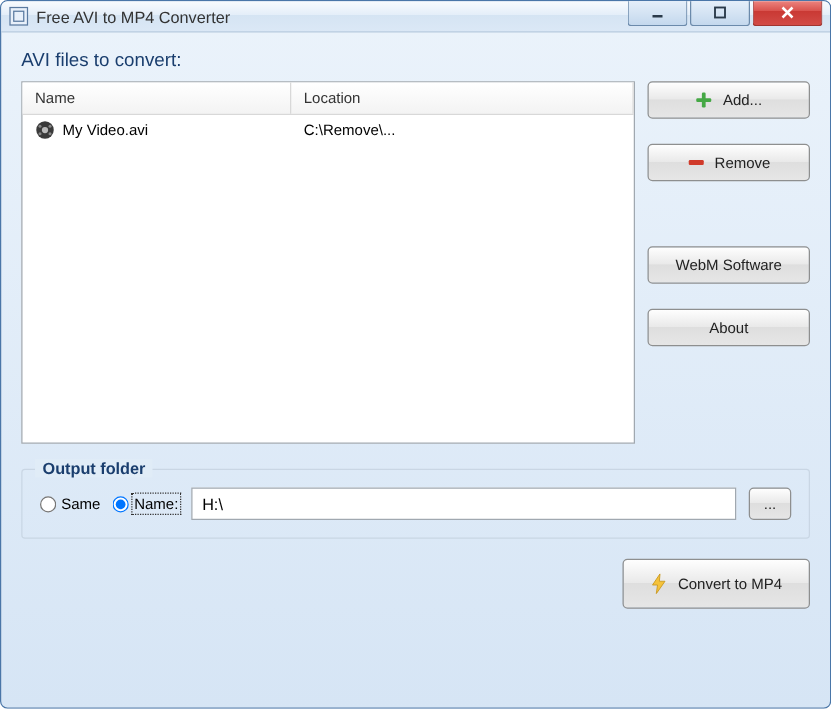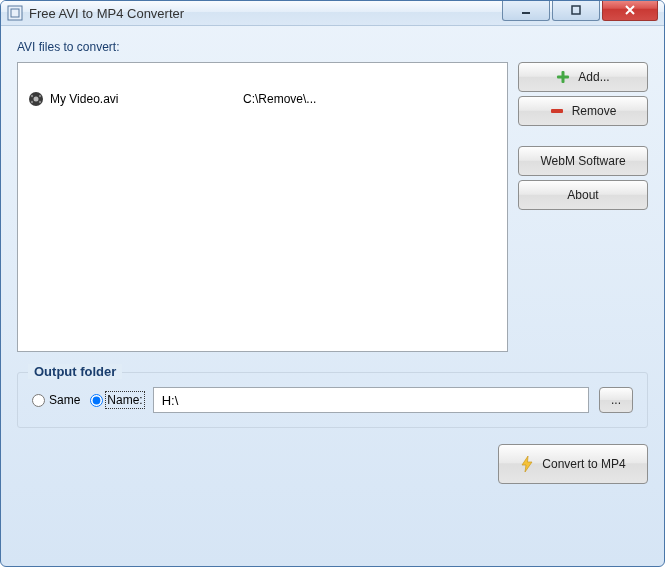--- a/index.html
+++ b/index.html
@@ -11,33 +11,33 @@
     .titlebar-icon { width: 16px; height: 16px; margin-right: 6px; }
     .titlebar-title { flex: 1; color: #333; font-size: 13px; }
     .windowctrls { display: flex; gap: 2px; margin-top: -6px; }
     .winbtn { width: 48px; height: 22px; border: 1px solid #6b8aab; border-top: none; border-radius: 0 0 3px 3px; cursor: pointer; display: flex; align-items: center; justify-content: center; }
     .winbtn.min { background: linear-gradient(to bottom, #e8f1fb, #c4d8ed); }
     .winbtn.max { background: linear-gradient(to bottom, #e8f1fb, #c4d8ed); }
     .winbtn.close { width: 56px; background: linear-gradient(to bottom, #f08f8a, #d9544f 45%, #c93833 46%, #d24b46); border-color: #a03530; }
     
     .client { padding: 14px 16px 16px 16px; }
     
-    .section-label { color: #1a3e6e; font-size: 12px; margin-bottom: 8px; }
+    .section-label { color: #1a3e6e; font-size: 15px; margin-bottom: 8px; }
     
     .filearea { display: flex; gap: 10px; }
     
     .filelist { flex: 1; background: #fff; border: 1px solid #a0a8b0; height: 290px; }
     .filelist-header { display: flex; background: linear-gradient(to bottom, #fff, #f3f3f3); border-bottom: 1px solid #d8d8d8; height: 26px; }
     .filelist-header .col { padding: 5px 10px; border-right: 1px solid #d8d8d8; color: #333; }
     .col-name { width: 215px; }
     .col-loc { flex: 1; }
-    .filelist-row { display: flex; height: 24px; align-items: center; margin-top: 24px; }
+    .filelist-row { display: flex; height: 24px; align-items: center; }
     .filelist-row .col { padding: 0 10px; display: flex; align-items: center; gap: 6px; }
     
-    .sidebtns { width: 130px; display: flex; flex-direction: column; gap: 4px; }
+    .sidebtns { width: 130px; display: flex; flex-direction: column; gap: 20px; }
     .sidebtns .spacer { height: 12px; }
     .btn { height: 30px; background: linear-gradient(to bottom, #fefefe, #e9e9e9 48%, #dedede 49%, #e6e6e6); border: 1px solid #8e8f8f; border-radius: 4px; cursor: pointer; display: flex; align-items: center; justify-content: center; gap: 8px; font-family: inherit; font-size: 12px; color: #222; padding: 0 10px; }
     
     .groupbox { border: 1px solid #c9d6e4; border-radius: 3px; margin-top: 20px; padding: 14px 14px 14px 14px; position: relative; background: transparent; }
     .groupbox-title { position: absolute; top: -9px; left: 10px; background: #e0ecf7; padding: 0 6px; color: #1a3e6e; font-size: 13px; font-weight: bold; }
     .output-row { display: flex; align-items: center; gap: 10px; }
     .radio-wrap { display: flex; align-items: center; gap: 4px; }
     .radio-wrap input { margin: 0; }
     .radio-wrap.focused label { outline: 1px dotted #333; outline-offset: 1px; }
     .path-input { flex: 1; height: 26px; border: 1px solid #a0a8b0; background: #fff; padding: 0 8px; font-family: inherit; font-size: 13px; }
@@ -80,20 +80,24 @@
     </div>
   </div>
 
   <div class="client">
 
     <div class="section-label">AVI files to convert:</div>
 
     <div class="filearea">
 
       <div class="filelist">
+        <div class="filelist-header">
+          <div class="col col-name">Name</div>
+          <div class="col col-loc">Location</div>
+        </div>
         <div class="filelist-row">
           <div class="col col-name">
             <span>
               <svg class="icon-svg" width="16" height="16" viewBox="0 0 16 16">
                   <circle cx="8" cy="8" r="7" fill="#3a3a3a"></circle>
                   <circle cx="8" cy="8" r="2.5" fill="#bbb"></circle>
                   <circle cx="4" cy="5" r="1.2" fill="#888"></circle>
                   <circle cx="12" cy="5" r="1.2" fill="#888"></circle>
                   <circle cx="4" cy="11" r="1.2" fill="#888"></circle>
                   <circle cx="12" cy="11" r="1.2" fill="#888"></circle>

